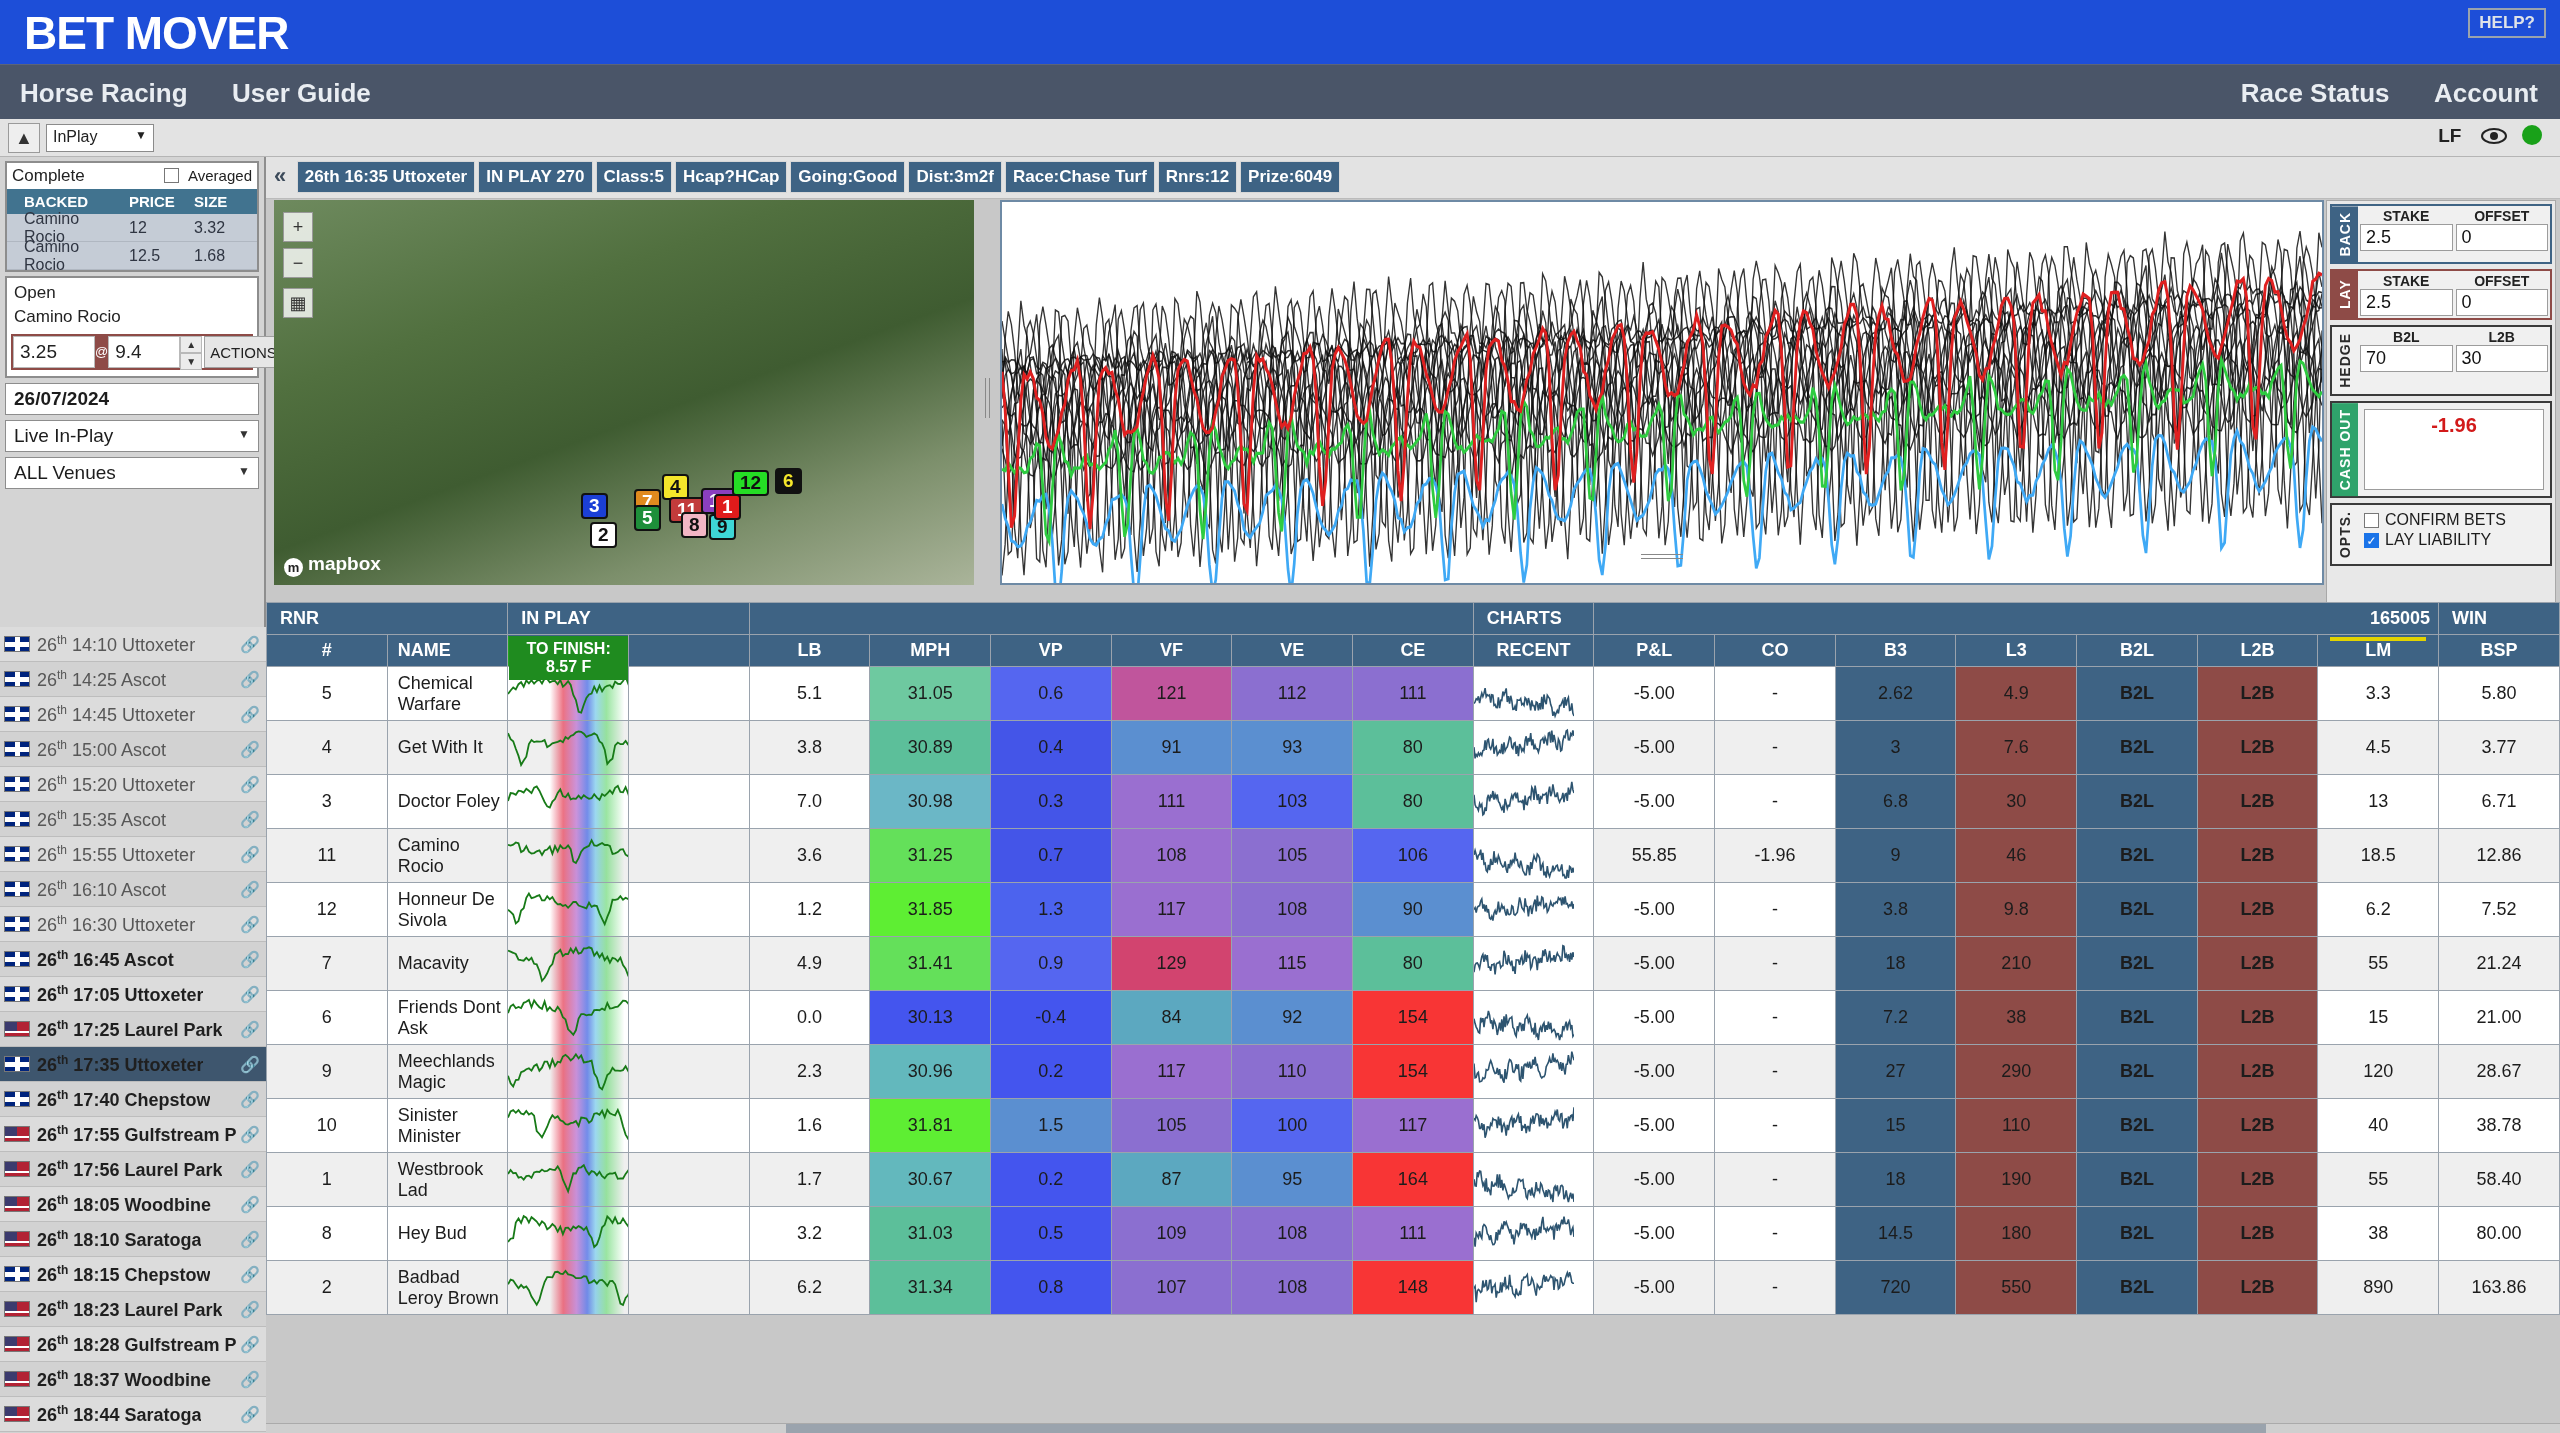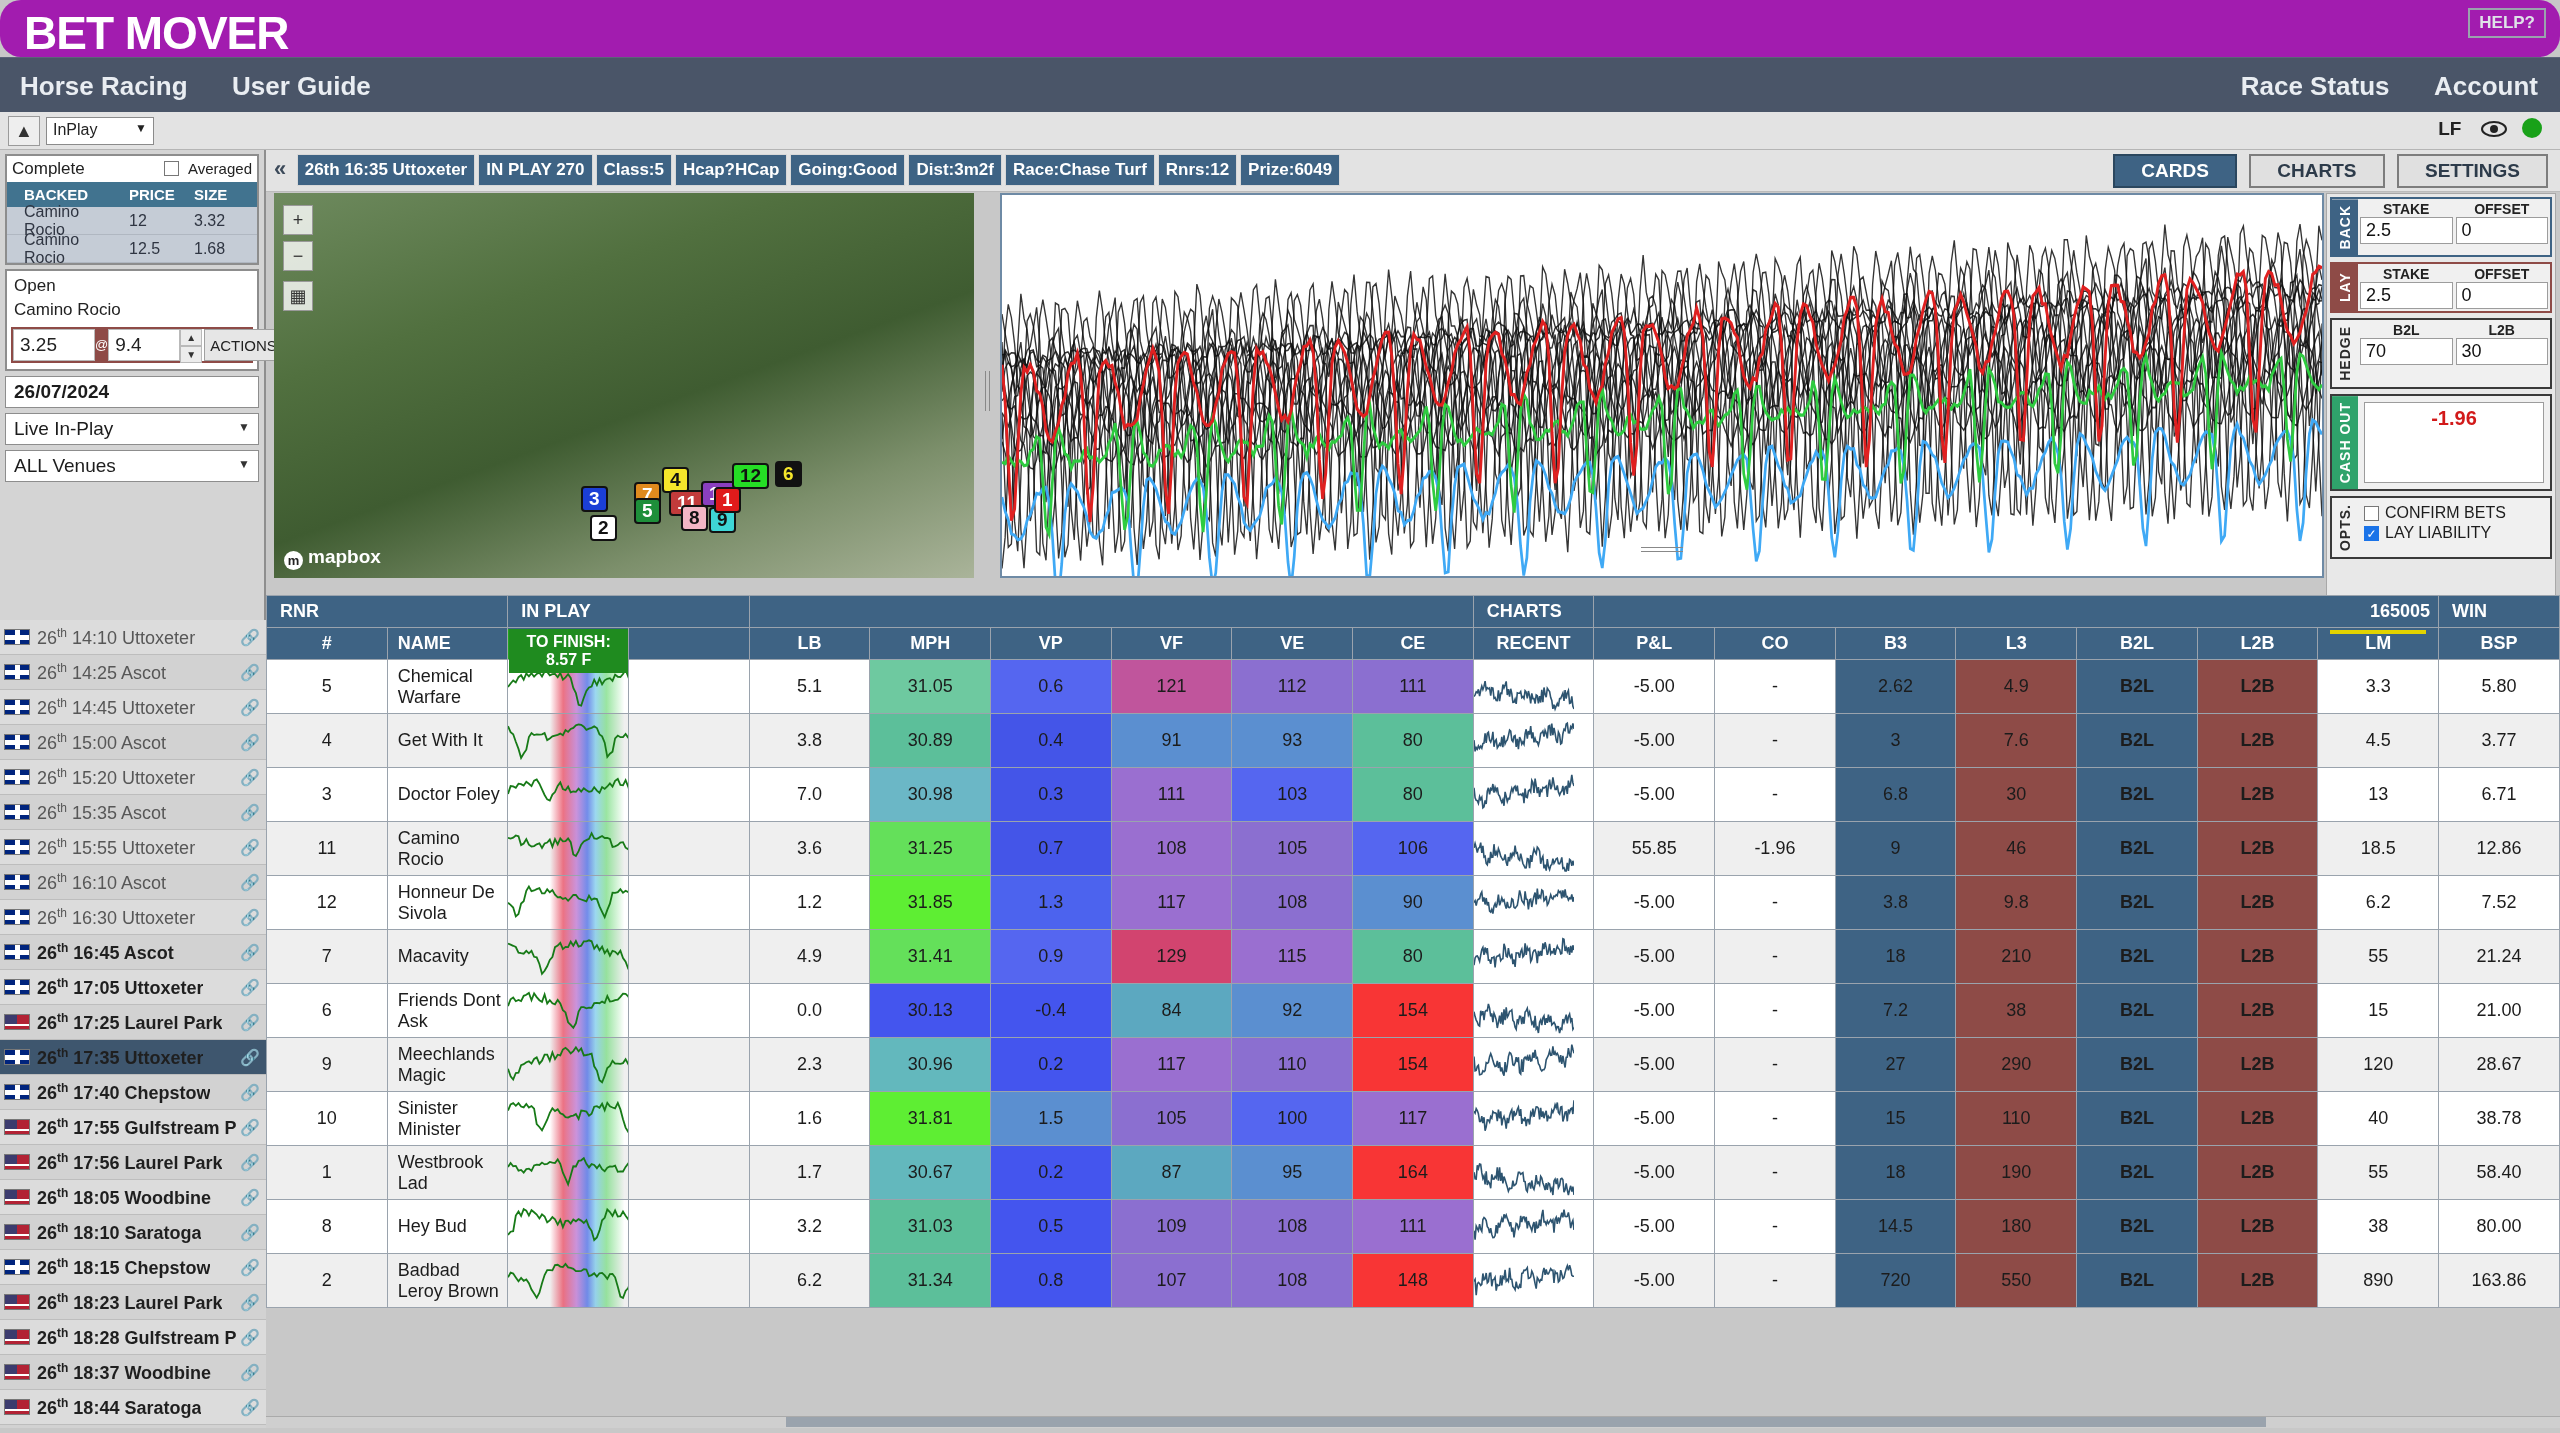--- a/index.html
+++ b/index.html
@@ -1,20 +1,20 @@
 <!DOCTYPE html>
 <html><head>
 <meta charset="utf-8">
 <style>
   * { box-sizing: border-box; margin:0; padding:0; }
   html,body { width:2560px; height:1433px; overflow:hidden; background:#c8c8c8;
     font-family:"Liberation Sans", sans-serif; }
 
   
-  .topbar { height:57px; background:#a21caf; position:relative;border-radius:21px; }
+  .topbar { height:64px; background:#1d4ed8; position:relative; }
   .brand { position:absolute; left:24px; top:6px; color:#fff; font-size:46px;
     font-weight:bold; letter-spacing:-1px; }
   .help-btn { position:absolute; right:14px; top:8px; border:2px solid #9aa3ad;
     color:#dfe3e8; font-size:17px; font-weight:bold; padding:3px 9px; }
 
   .navbar { height:55px; background:#4a5568; position:relative;
     border-top:1px solid #5b6479; }
   .navbar .nav-left { position:absolute; left:20px; top:13px; }
   .navbar .nav-right { position:absolute; right:22px; top:13px; }
   .navitem { display:inline-block; color:#e9edf2; font-size:26px; font-weight:bold;
@@ -428,25 +428,20 @@
         </div>
         <div class="race bold"></div>
       </div>
   </div>
 
   <div class="center">
 
     <div class="racebar">
       <span class="dchev">«</span>
       <span id="chips"><span class="chip">26th 16:35 Uttoxeter</span><span class="chip">IN PLAY  270</span><span class="chip">Class:5</span><span class="chip">Hcap?HCap</span><span class="chip">Going:Good</span><span class="chip">Dist:3m2f</span><span class="chip">Race:Chase Turf</span><span class="chip">Rnrs:12</span><span class="chip">Prize:6049</span></span>
-      <div class="topbtns">
-        <span class="tbtn active">CARDS</span>
-        <span class="tbtn">CHARTS</span>
-        <span class="tbtn">SETTINGS</span>
-      </div>
     </div>
 
     <div class="media">
 
       <div class="mapbox">
         <div class="mapctl" style="top:12px">+</div>
         <div class="mapctl" style="top:48px">−</div>
         <div class="mapctl" style="top:88px">▦</div>
         <div id="markers">
             <div class="hmark" style="left: 307px; top: 293px; background: rgb(27, 63, 214); color: rgb(255, 255, 255);">3</div>

